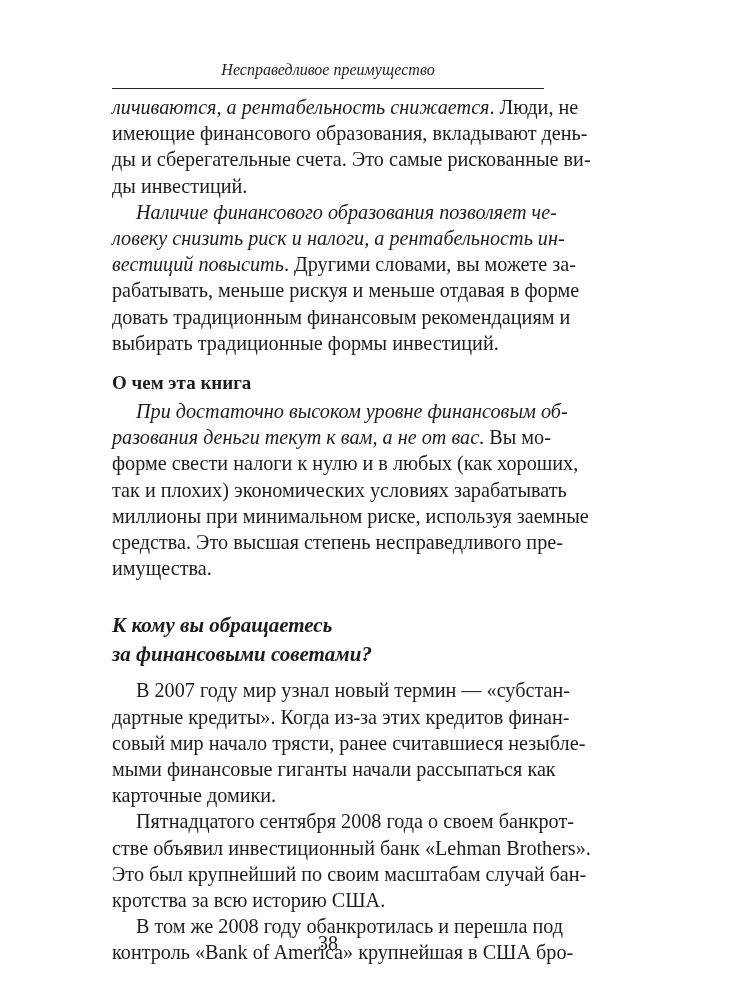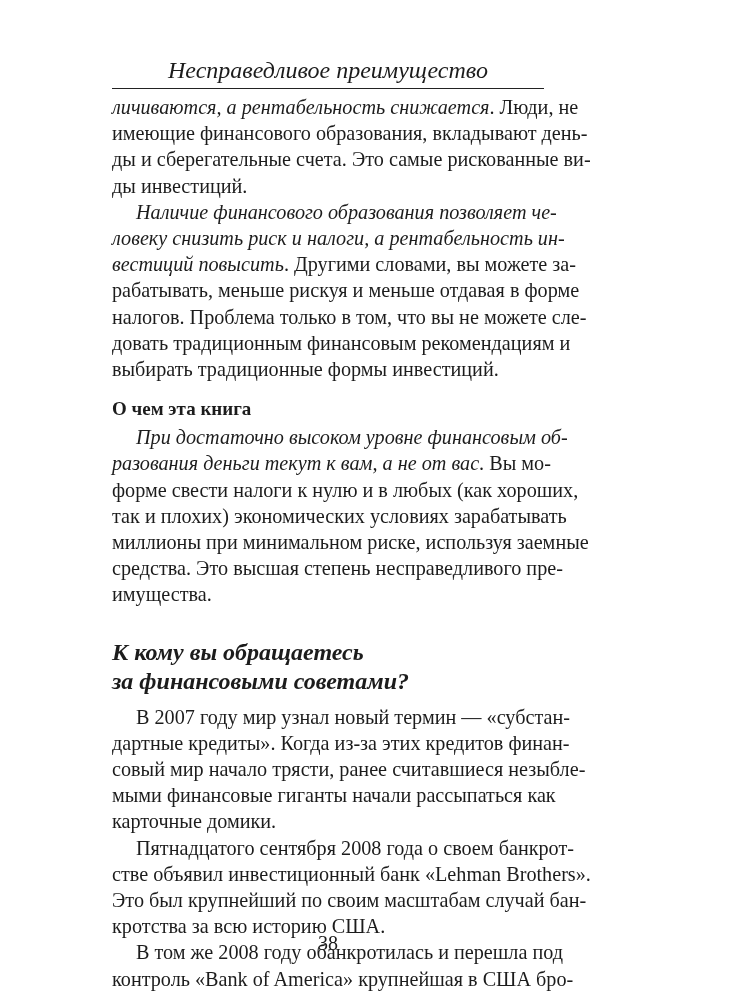--- a/index.html
+++ b/index.html
@@ -2,40 +2,40 @@
 <html><head>
 <meta charset="utf-8">
 <style>
   html, body { margin:0; padding:0; }
   body {
     width:751px; height:1001px; background:#ffffff; position:relative; overflow:hidden;
     font-family:"Liberation Serif","DejaVu Serif",serif; color:#1c1c1c;
   }
   .running-head {
     position:absolute; left:112px; top:58px; width:432px;
-    text-align:center; font-style:italic; font-size:24px; line-height:24px;
+    text-align:center; font-style:italic; font-size:16px; line-height:24px;
   }
   .head-rule {
     position:absolute; left:112px; top:88px; width:432px; height:0;
     border-top:1.5px solid #222;
   }
   .text-block {
     position:absolute; left:112px; top:94px; width:436px;
     font-size:20.2px; line-height:26.2px; text-align:justify;
   }
   .text-block p { margin:0; text-indent:0; }
   .text-block p.ind { text-indent:24px;font-family:Liberation Serif, serif; }
   .text-block em { font-style:italic; }
   .line { display:block; text-align:justify; text-align-last:justify; white-space:nowrap; }
   .line.last { text-align-last:left; }
   .subhead {
     font-weight:bold; font-size:19px; line-height:26px; margin-top:14px; margin-bottom:2px;
   }
   .chapter-title {
-    font-weight:bold; font-style:italic; font-size:24px; line-height:29px;
+    font-weight:bold; font-style:italic; font-size:21px; line-height:29px;
     margin-top:30px; margin-bottom:8px;
   }
   .page-number {
     position:absolute; left:112px; top:896px; width:432px; text-align:center;
     font-size:20px;margin-top:36px;
   }
 </style>
 </head>
 <body>
 
@@ -47,21 +47,20 @@
       <span class="line"><em>личиваются, а рентабельность снижается</em>. Люди, не</span>
       <span class="line">имеющие финансового образования, вкладывают день-</span>
       <span class="line">ды и сберегательные счета. Это самые рискованные ви-</span>
       <span class="line last">ды инвестиций.</span>
     </p>
   <p class="ind" style="text-indent: 0px;">
       <span class="line" style="padding-left: 24px;"><em>Наличие финансового образования позволяет че-</em></span>
       <span class="line"><em>ловеку снизить риск и налоги, а рентабельность ин-</em></span>
       <span class="line"><em>вестиций повысить</em>. Другими словами, вы можете за-</span>
       <span class="line">рабатывать, меньше рискуя и меньше отдавая в форме</span>
-      <span class="line">налогов. Проблема только в том, что вы не можете сле-</span>
       <span class="line">довать традиционным финансовым рекомендациям и</span>
       <span class="line last">выбирать традиционные формы инвестиций.</span>
     </p>
   <div class="subhead">О чем эта книга</div>
   <p class="ind" style="text-indent: 0px;">
       <span class="line" style="padding-left: 24px;"><em>При достаточно высоком уровне финансовым об-</em></span>
       <span class="line"><em>разования деньги текут к вам, а не от вас</em>. Вы мо-</span>
       <span class="line">форме свести налоги к нулю и в любых (как хороших,</span>
       <span class="line">так и плохих) экономических условиях зарабатывать</span>
       <span class="line">миллионы при минимальном риске, используя заемные</span>

